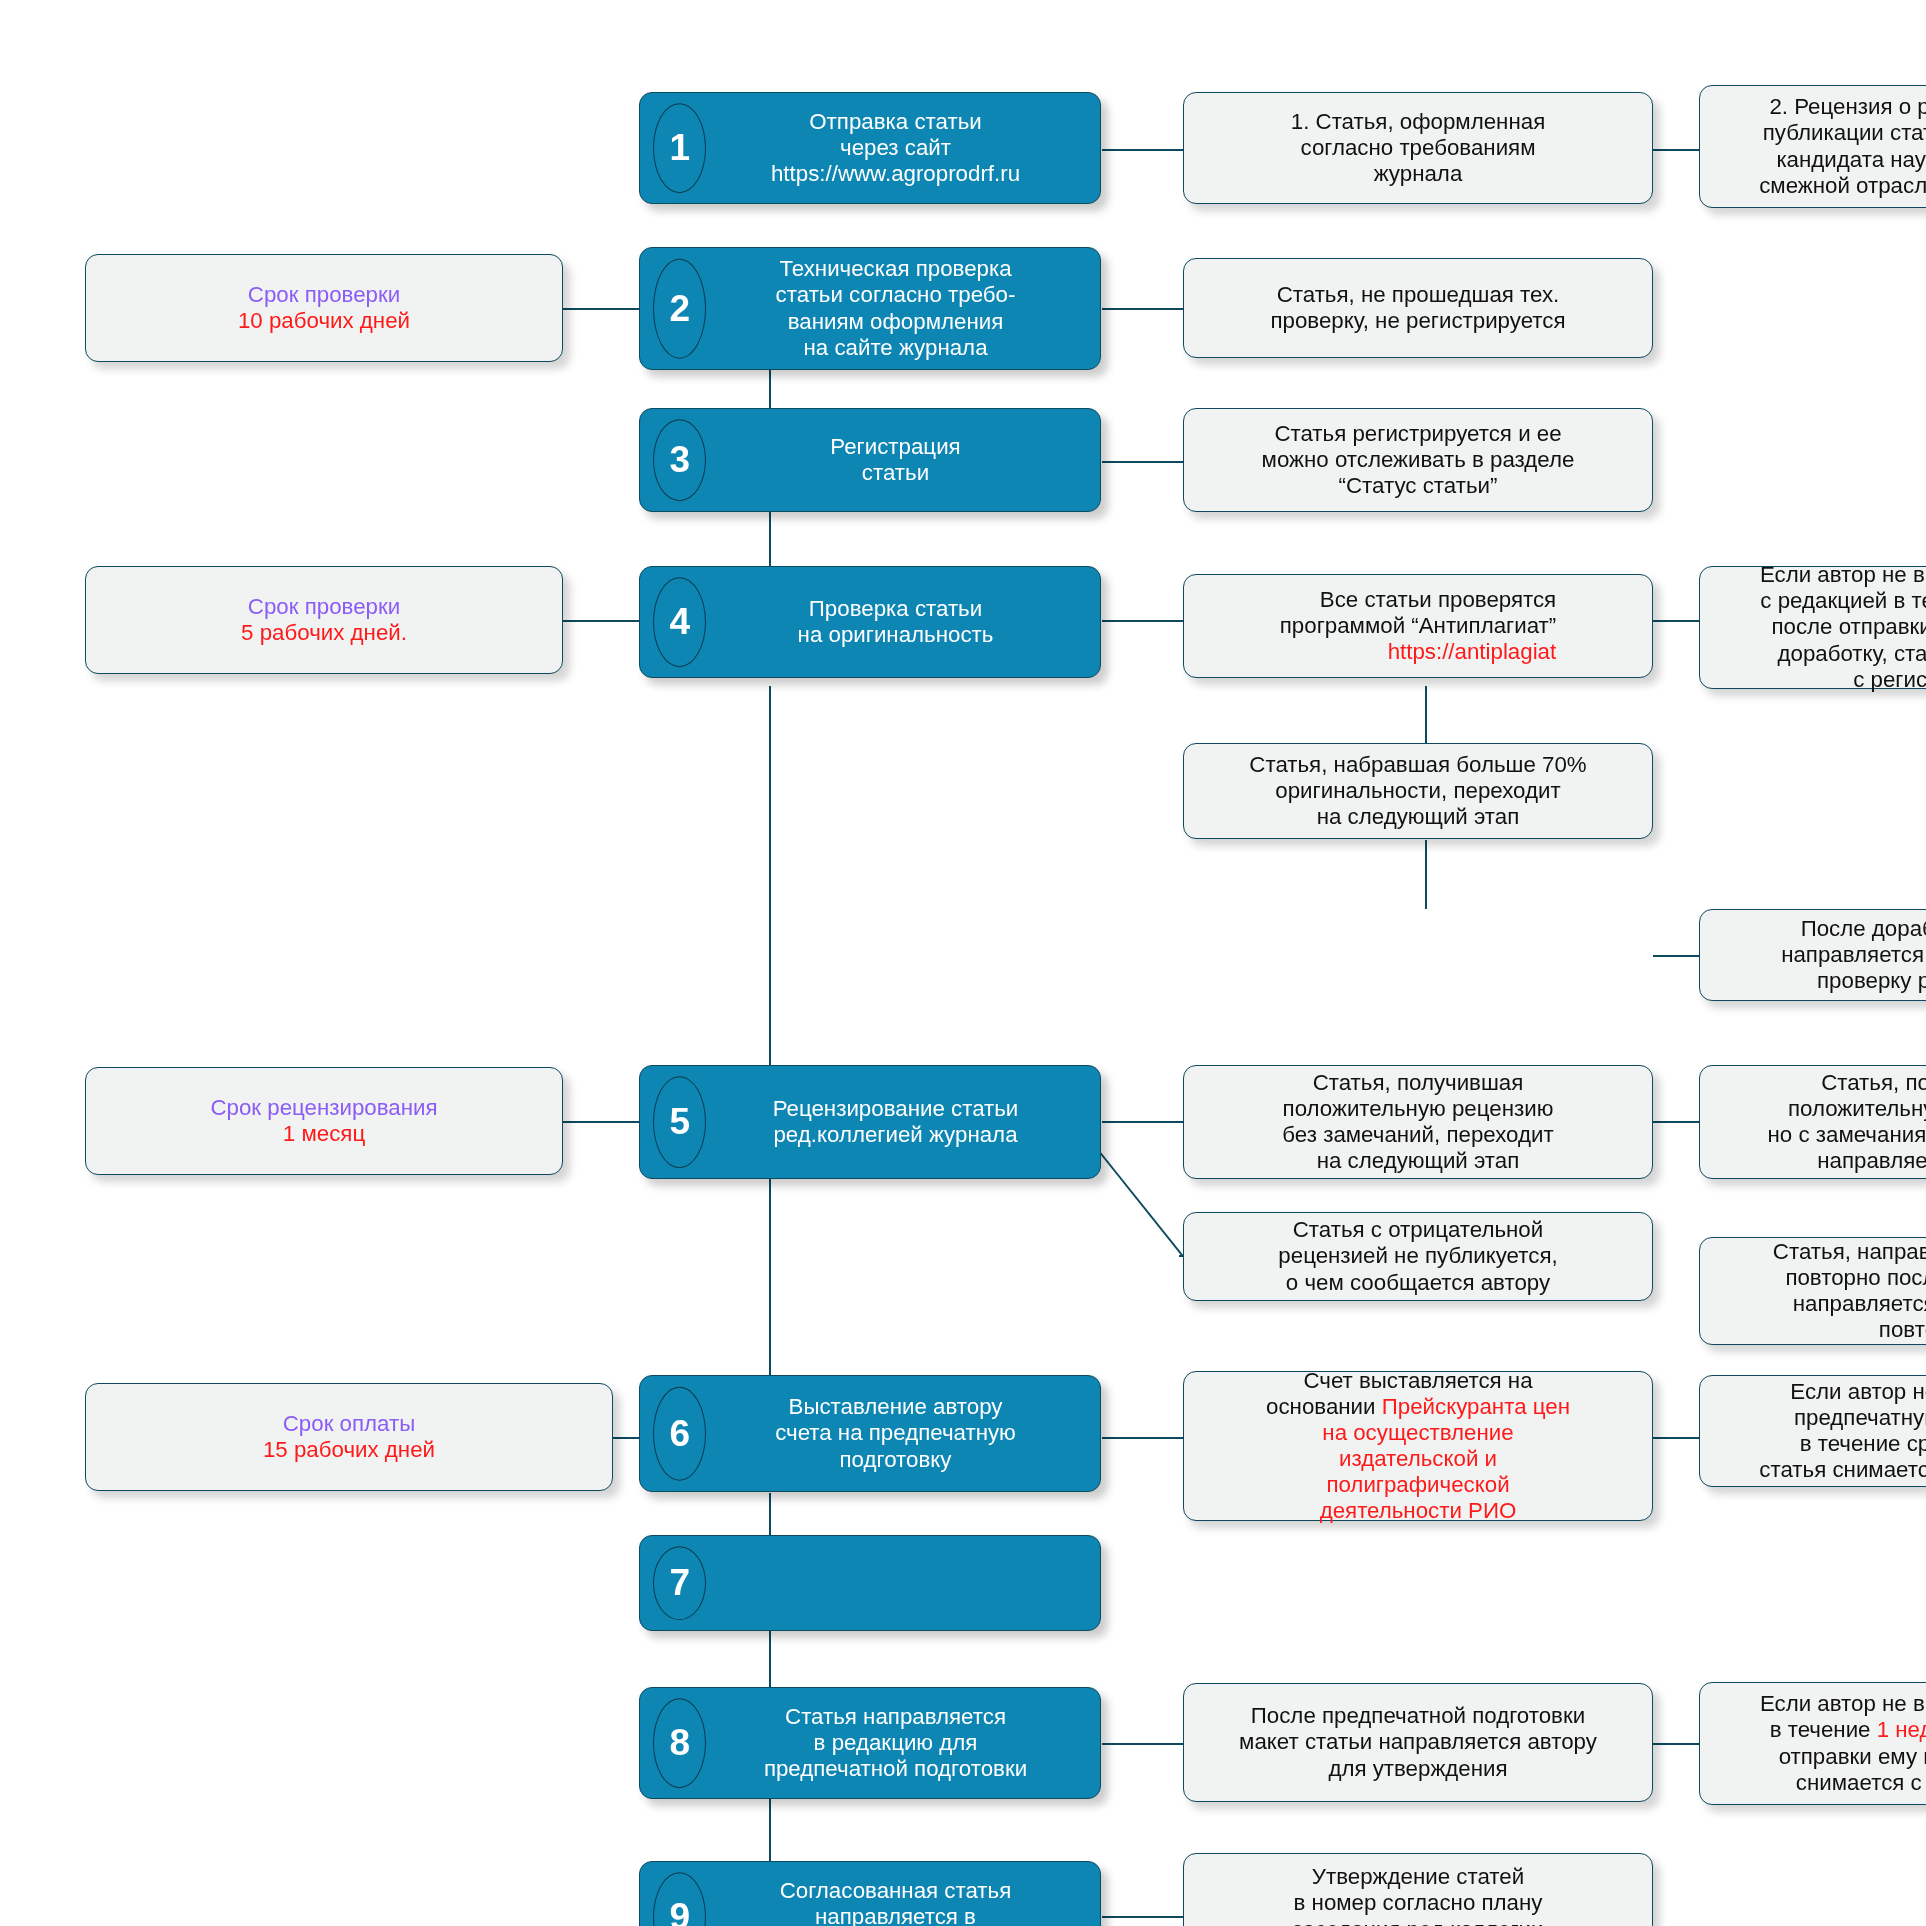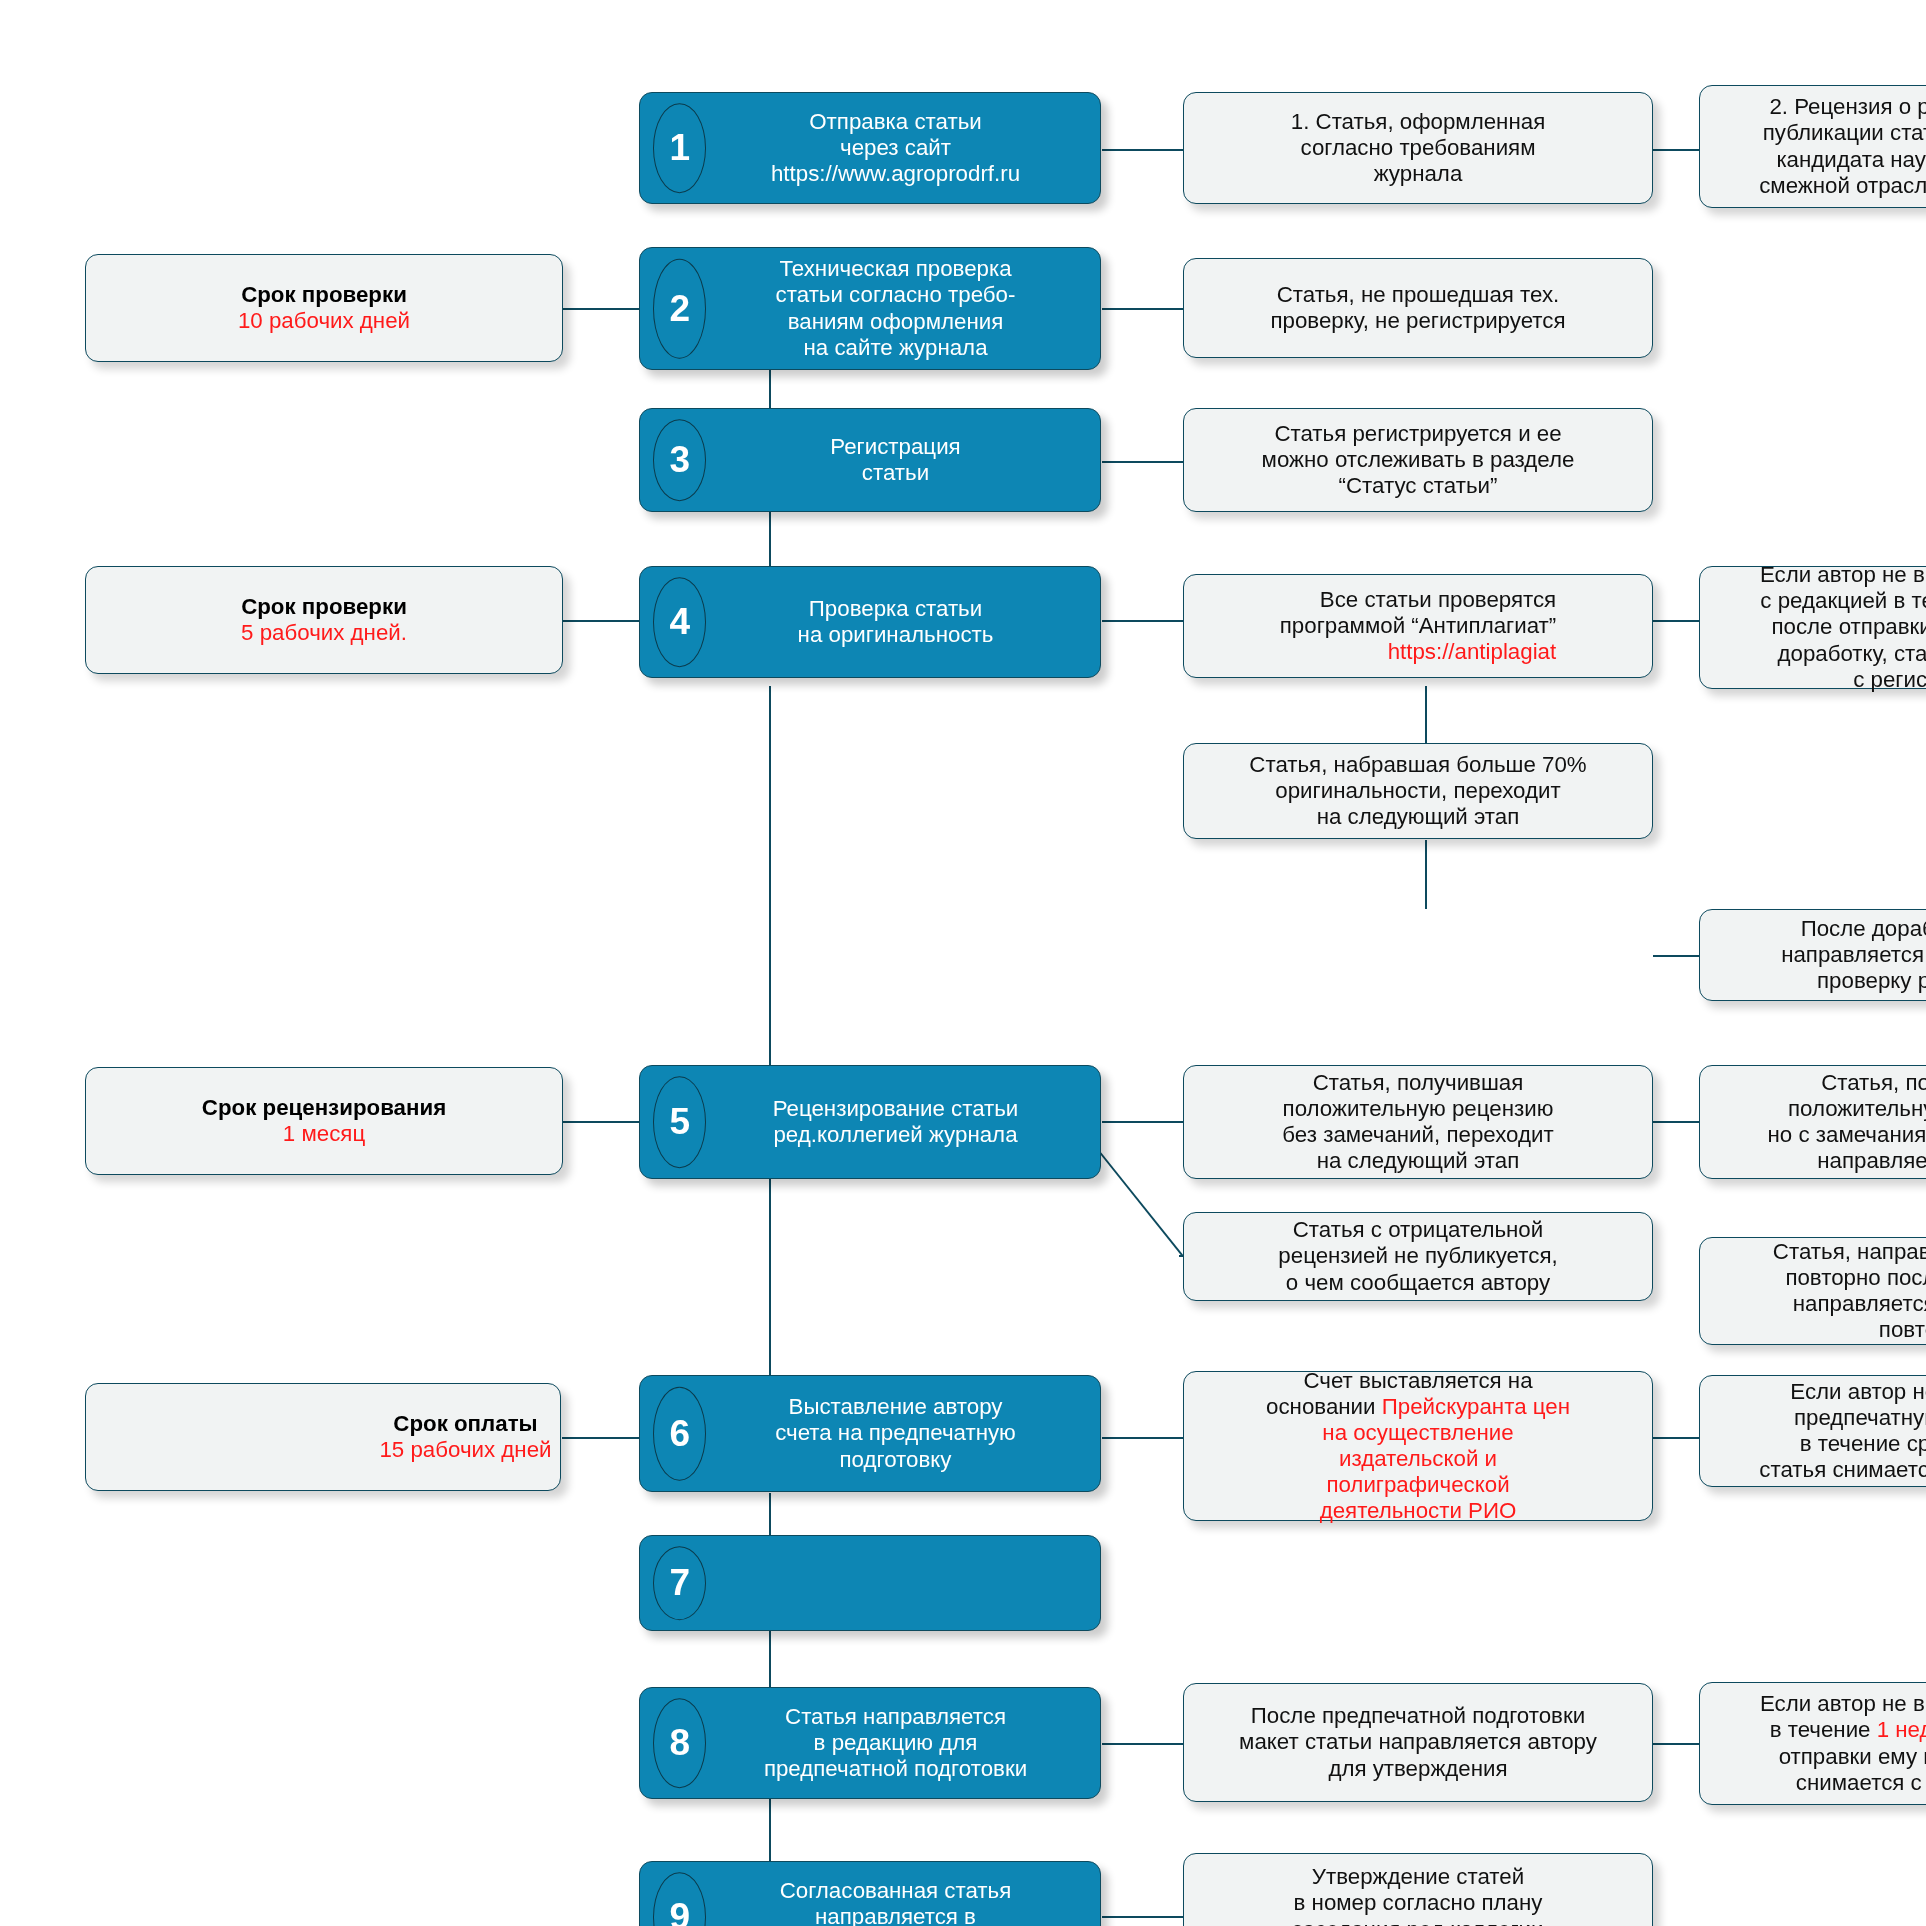--- a/index.html
+++ b/index.html
@@ -70,21 +70,21 @@
     align-items:center;
     justify-content:center;
     color:#ffffff;
     font-size:37px;
     font-weight:700;
     letter-spacing:-0.8px;
   }
 
   
   .red{color:#ff1a1a;}
-  .blk{color:#000000;font-weight:bold;}
+  .blk{color:#8b5cf6;}
 
   
   .line{
     position:absolute;
     background:#0d4a5e;
   }
   .line.h{height:1.9px;}
   .line.v{width:1.9px;}
   .diag{position:absolute;overflow:visible;}
 </style>
@@ -249,21 +249,21 @@
 о чем сообщается автору</span>
   </div>
 
   <div class="node info" style="left:1699px;top:1237px;width:455px;height:108px;">
     <span>Статья, направленная автору
 повторно после доработки,
 направляется рецензенту
 повторно</span>
   </div>
 
-  <div class="node info" style="left:85px;top:1383px;width:476px;height:108px;justify-content:flex-end;">
+  <div class="node info" style="left:85px;top:1383px;width:528px;height:108px;">
     <span><span class="blk">Срок оплаты</span><br><span class="red">15 рабочих дней</span></span>
   </div>
 
   <div class="node step" style="left:639px;top:1375px;width:462px;height:117px;">
     <span class="badge">6</span>
     <span class="steptext">Выставление автору
 счета на предпечатную
 подготовку</span>
   </div>
 

